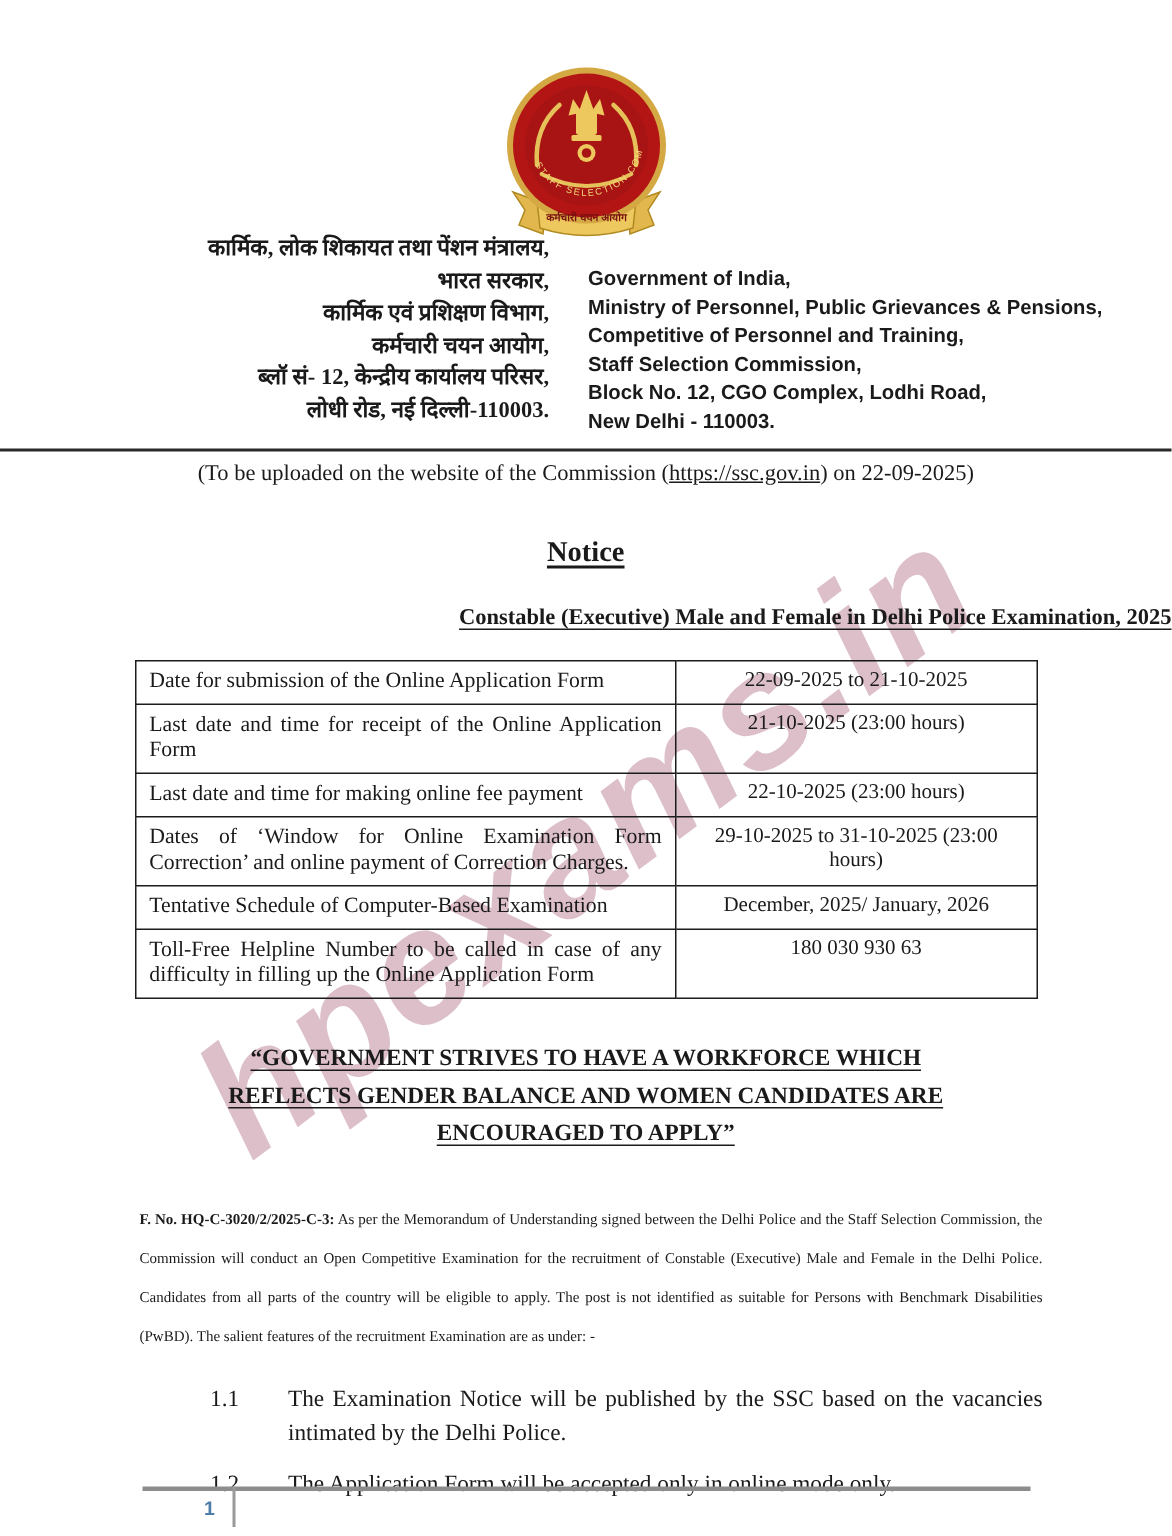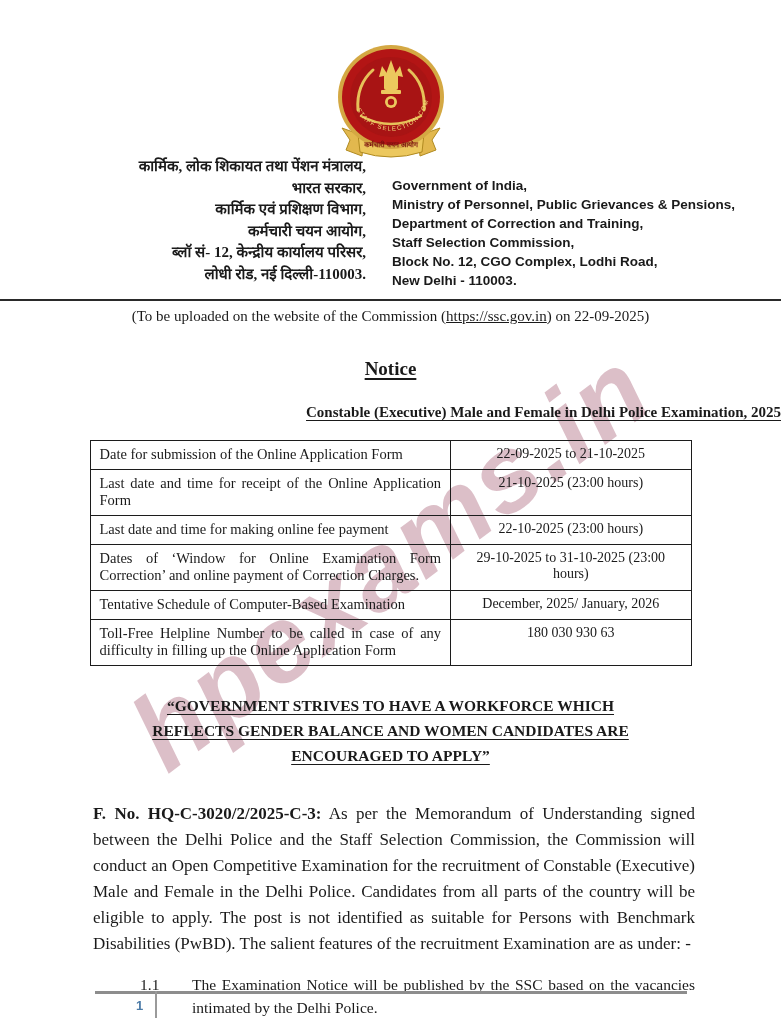--- a/index.html
+++ b/index.html
@@ -108,21 +108,21 @@
     font-weight: bold;
     font-size: 15.5px;
     line-height: 25px;
   }
   .quote div { text-decoration: underline; text-underline-offset: 3px; }
 
   
   .intro {
     margin: 33px 86px 16px 93px;
     text-align: justify;
-    font-size: 17px;
+    font-size: 10px;
     line-height: 26px;
   }
   .intro .file-no { font-weight: bold; }
 
   
   .points { margin-top: 14px; }
   .point { display: flex; margin: 0 86px 11px 140px; font-size: 15.5px; line-height: 23px; }
   .point .num { width: 52px; flex: 0 0 52px; }
   .point .txt { flex: 1; text-align: justify; }
 
@@ -202,21 +202,21 @@
         <div>कार्मिक, लोक शिकायत तथा पेंशन मंत्रालय,</div>
         <div>भारत सरकार,</div>
         <div>कार्मिक एवं प्रशिक्षण विभाग,</div>
         <div>कर्मचारी चयन आयोग,</div>
         <div>ब्लॉ सं- 12, केन्द्रीय कार्यालय परिसर,</div>
         <div>लोधी रोड, नई दिल्ली-110003.</div>
       </div>
       <div class="address-en">
         <div>Government of India,</div>
         <div>Ministry of Personnel, Public Grievances &amp; Pensions,</div>
-        <div>Department of Correction and Training,</div>
+        <div>Competitive of Personnel and Training,</div>
         <div>Staff Selection Commission,</div>
         <div>Block No. 12, CGO Complex, Lodhi Road,</div>
         <div>New Delhi - 110003.</div>
       </div>
     </div>
 
     <div class="divider"></div>
 
     <div class="upload-line">
       <span>(To be uploaded on the website of the Commission (</span><span class="url">https://ssc.gov.in</span><span>) on 22-09-2025)</span>

